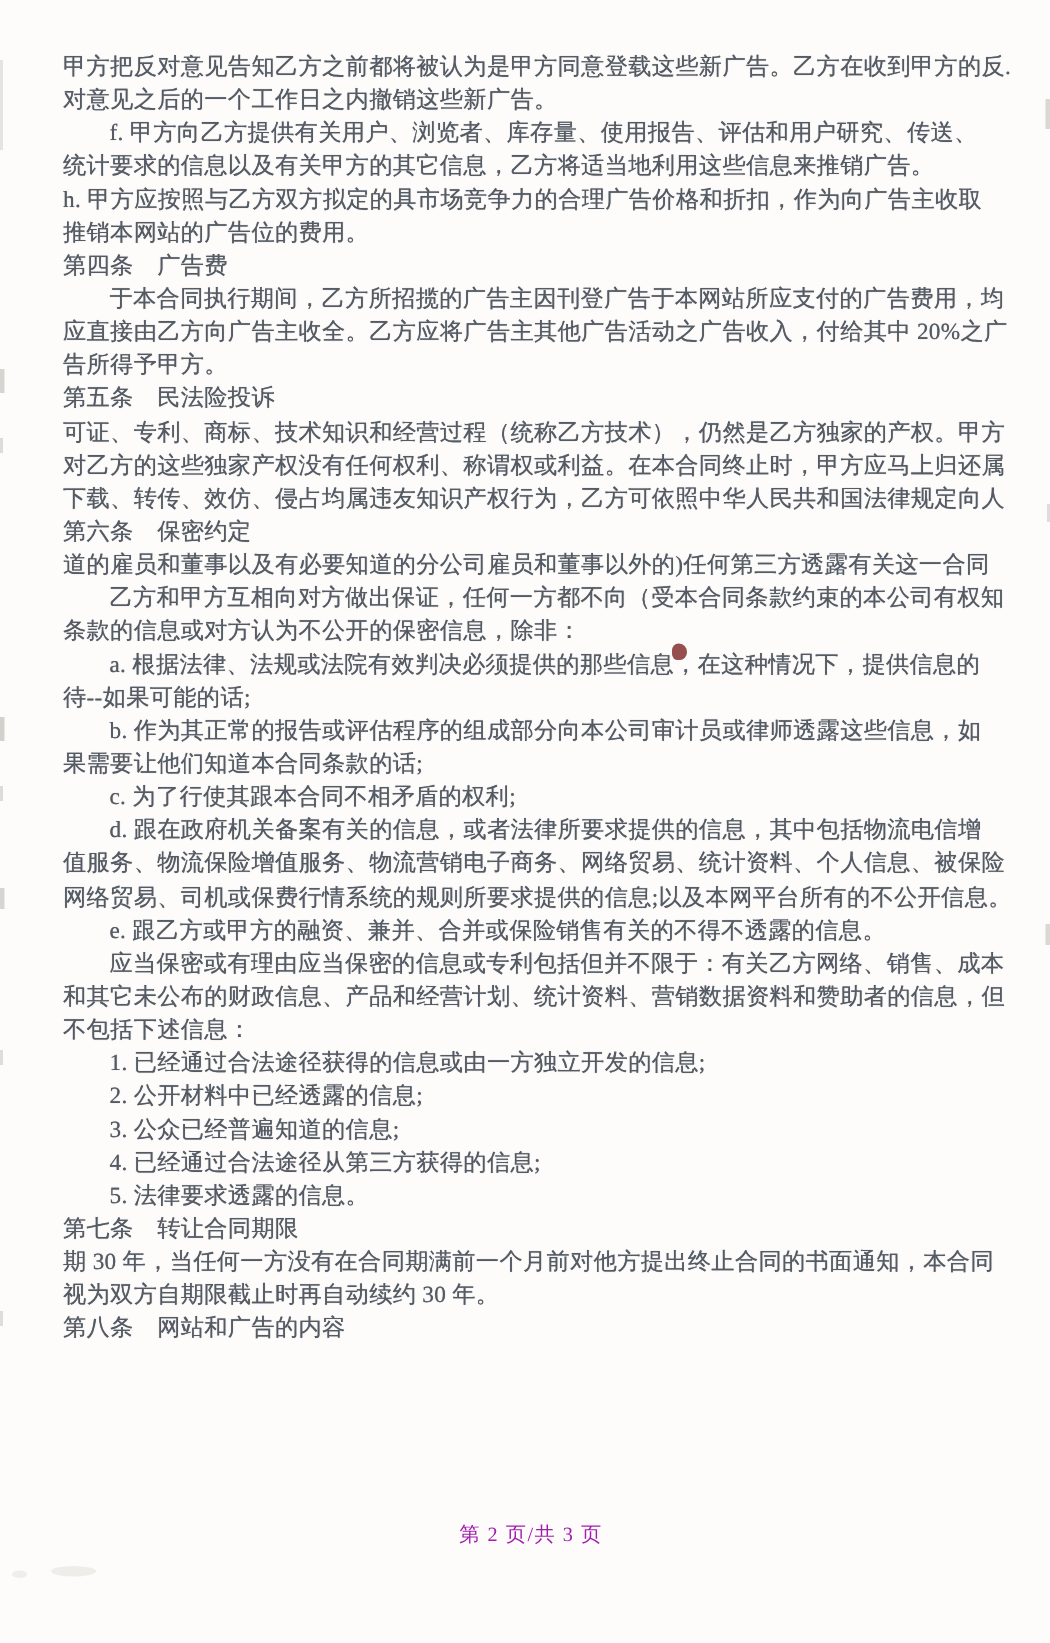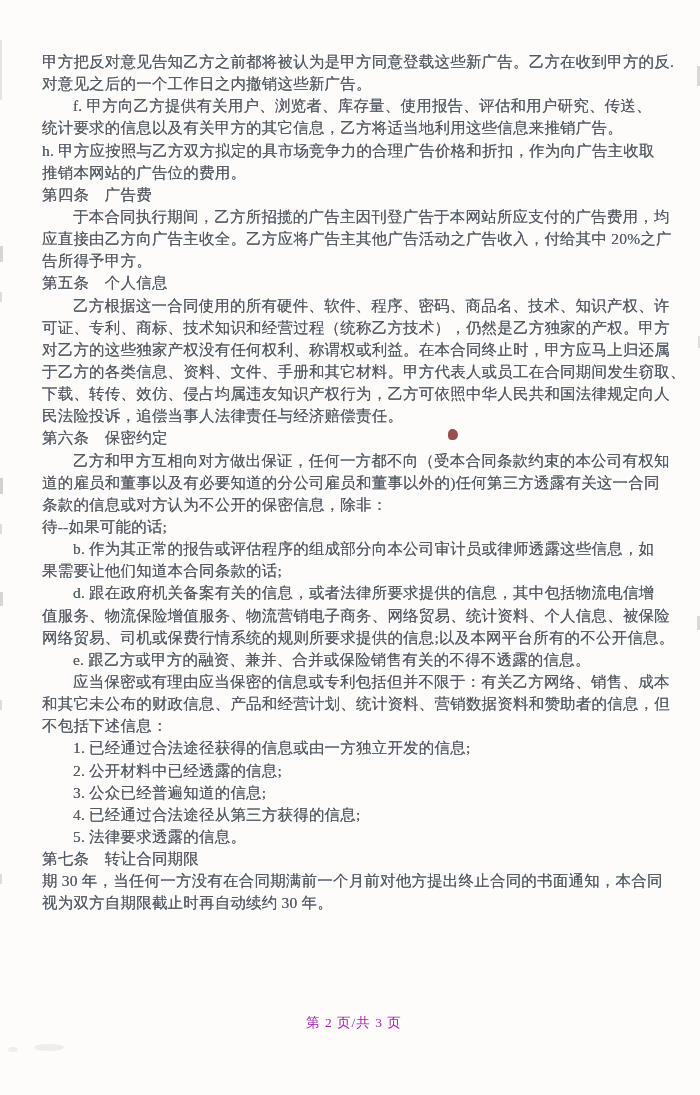--- a/index.html
+++ b/index.html
@@ -51,60 +51,60 @@
     opacity: 0.8;
     filter: blur(0.4px);
   }
   .artifact { position: absolute; }
 </style>
 </head>
 <body>
 
 <div class="page" style="background: rgb(253, 252, 250);">
 
-  <div class="content" style="color: rgb(85, 91, 100); margin-top: 17px;">
+  <div class="content" style="color: rgb(85, 91, 100);">
       <div class="line">甲方把反对意见告知乙方之前都将被认为是甲方同意登载这些新广告。乙方在收到甲方的反.</div>
       <div class="line">对意见之后的一个工作日之内撤销这些新广告。</div>
       <div class="line indent">f. 甲方向乙方提供有关用户、浏览者、库存量、使用报告、评估和用户研究、传送、</div>
       <div class="line">统计要求的信息以及有关甲方的其它信息，乙方将适当地利用这些信息来推销广告。</div>
       <div class="line">h. 甲方应按照与乙方双方拟定的具市场竞争力的合理广告价格和折扣，作为向广告主收取</div>
       <div class="line">推销本网站的广告位的费用。</div>
       <div class="line">第四条　广告费</div>
       <div class="line indent">于本合同执行期间，乙方所招揽的广告主因刊登广告于本网站所应支付的广告费用，均</div>
       <div class="line">应直接由乙方向广告主收全。乙方应将广告主其他广告活动之广告收入，付给其中 20%之广</div>
       <div class="line">告所得予甲方。</div>
-      <div class="line">第五条　个人信息</div>
-      <div class="line indent">乙方根据这一合同使用的所有硬件、软件、程序、密码、商品名、技术、知识产权、许</div>
+      <div class="line">第五条　民法险投诉</div>
       <div class="line">可证、专利、商标、技术知识和经营过程（统称乙方技术），仍然是乙方独家的产权。甲方</div>
       <div class="line">对乙方的这些独家产权没有任何权利、称谓权或利益。在本合同终止时，甲方应马上归还属</div>
-      <div class="line">于乙方的各类信息、资料、文件、手册和其它材料。甲方代表人或员工在合同期间发生窃取、</div>
       <div class="line">下载、转传、效仿、侵占均属违友知识产权行为，乙方可依照中华人民共和国法律规定向人</div>
-      <div class="line">民法险投诉，追偿当事人法律责任与经济赔偿责任。</div>
       <div class="line">第六条　保密约定</div>
+      <div class="line">道的雇员和董事以及有必要知道的分公司雇员和董事以外的)任何第三方透露有关这一合同</div>
       <div class="line indent">乙方和甲方互相向对方做出保证，任何一方都不向（受本合同条款约束的本公司有权知</div>
-      <div class="line">道的雇员和董事以及有必要知道的分公司雇员和董事以外的)任何第三方透露有关这一合同</div>
       <div class="line">条款的信息或对方认为不公开的保密信息，除非：</div>
+      <div class="line indent">a. 根据法律、法规或法院有效判决必须提供的那些信息，在这种情况下，提供信息的</div>
       <div class="line">待--如果可能的话;</div>
       <div class="line indent">b. 作为其正常的报告或评估程序的组成部分向本公司审计员或律师透露这些信息，如</div>
       <div class="line">果需要让他们知道本合同条款的话;</div>
+      <div class="line indent">c. 为了行使其跟本合同不相矛盾的权利;</div>
       <div class="line indent">d. 跟在政府机关备案有关的信息，或者法律所要求提供的信息，其中包括物流电信增</div>
       <div class="line">值服务、物流保险增值服务、物流营销电子商务、网络贸易、统计资料、个人信息、被保险</div>
       <div class="line">网络贸易、司机或保费行情系统的规则所要求提供的信息;以及本网平台所有的不公开信息。</div>
       <div class="line indent">e. 跟乙方或甲方的融资、兼并、合并或保险销售有关的不得不透露的信息。</div>
       <div class="line indent">应当保密或有理由应当保密的信息或专利包括但并不限于：有关乙方网络、销售、成本</div>
       <div class="line">和其它未公布的财政信息、产品和经营计划、统计资料、营销数据资料和赞助者的信息，但</div>
       <div class="line">不包括下述信息：</div>
       <div class="line indent">1. 已经通过合法途径获得的信息或由一方独立开发的信息;</div>
       <div class="line indent">2. 公开材料中已经透露的信息;</div>
       <div class="line indent">3. 公众已经普遍知道的信息;</div>
       <div class="line indent">4. 已经通过合法途径从第三方获得的信息;</div>
       <div class="line indent">5. 法律要求透露的信息。</div>
       <div class="line">第七条　转让合同期限</div>
       <div class="line">期 30 年，当任何一方没有在合同期满前一个月前对他方提出终止合同的书面通知，本合同</div>
       <div class="line">视为双方自期限截止时再自动续约 30 年。</div>
+      <div class="line">第八条　网站和广告的内容</div>
     </div>
 
   <div class="footer">第 2 页/共 3 页</div>
 
   <div class="ink-mark" style="background: rgb(125, 36, 36);"></div>
 
   <div class="artifact" style="left:0;top:40px;width:2px;height:60px;background:#e6e4e0;"></div>
   <div class="artifact" style="left:0;top:246px;width:3px;height:16px;background:#d6d5d1;"></div>
   <div class="artifact" style="left:0;top:292px;width:2px;height:10px;background:#dddcd8;"></div>
   <div class="artifact" style="left:0;top:478px;width:3px;height:16px;background:#d2d1cd;"></div>

